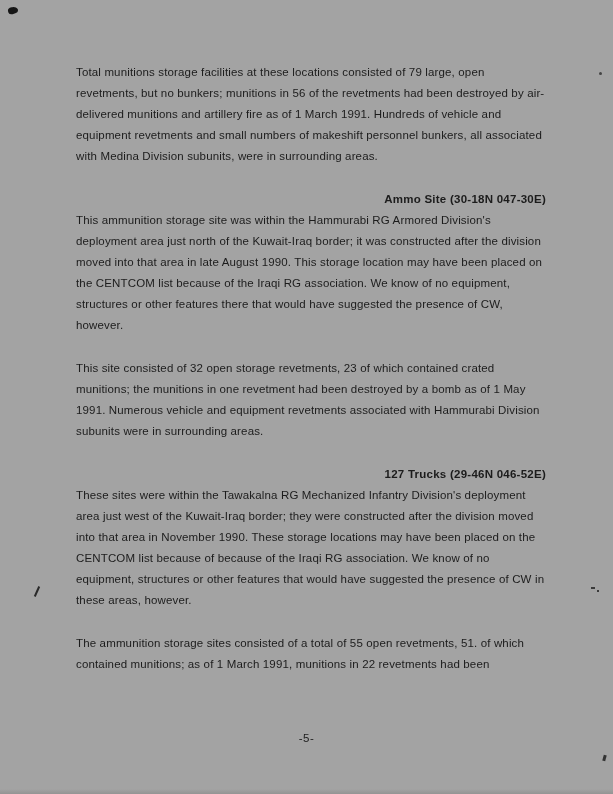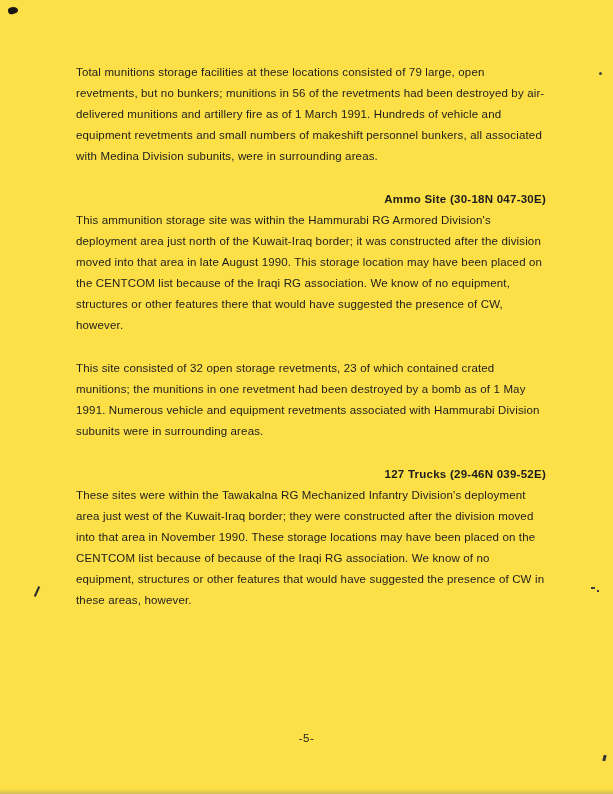--- a/index.html
+++ b/index.html
@@ -10,21 +10,21 @@
     width: 613px;
     height: 794px;
     position: relative;
     overflow: hidden;
     background: #fbfbf9;
     font-family: "Liberation Sans", sans-serif;
   }
   .page {
     position: absolute;
     inset: 0;
-    background: #fde047;
+    background: #a3a3a3;
   }
   .content {
     position: absolute;
     left: 76px;
     top: 62px;
     width: 470px;
     color: #1c1c1c;
     font-size: 11.5px;
     line-height: 21px;
     letter-spacing: 0.15px;
@@ -122,25 +122,26 @@
 
     <p>Total munitions storage facilities at these locations consisted of 79 large, open revetments, but no bunkers;  munitions in 56 of the revetments had been destroyed by air-delivered munitions and artillery fire as of 1 March 1991.  Hundreds of vehicle and equipment revetments and small numbers of makeshift personnel bunkers, all associated with Medina Division subunits, were in surrounding areas.</p>
 
     <h2>Ammo Site (30-18N  047-30E)</h2>
 
     <p>This ammunition storage site was within the Hammurabi RG Armored Division's deployment area just north of the Kuwait-Iraq border; it was constructed after the division moved into that area in late August 1990. This storage location may have been placed on the CENTCOM list because of the Iraqi RG association.  We know of no equipment, structures or other features there that would have suggested the presence of CW, however.</p>
 
     <p>This site consisted of 32 open storage revetments, 23 of which contained crated munitions; the munitions in one revetment had been destroyed by a bomb as of 1 May 1991.  Numerous vehicle and equipment revetments associated with Hammurabi Division subunits were in surrounding areas.</p>
 
     <h2>
-      <span class="h-line">127  Trucks  (29-46N  039-52E)</span>
+      <span class="h-line">127  Trucks  (29-46N  046-52E)</span>
     </h2>
 
     <p>These sites were within the Tawakalna RG Mechanized Infantry Division's deployment area just west of the Kuwait-Iraq border; they were constructed after the division moved into that area in November 1990.  These storage locations may have been placed on the CENTCOM list because of because of the Iraqi RG association.  We know of no equipment, structures or other features that would have suggested the presence of CW in these areas, however.</p>
 
+    <p>The ammunition storage sites consisted of a total of 55 open revetments, 51. of which contained munitions; as of 1 March 1991, munitions in 22 revetments had been</p>
 
   </div>
 
   <div class="footer">-5-</div>
 
   <div class="artifact speck-top-left"></div>
   <div class="artifact stroke-left"></div>
   <div class="artifact speck-right-a"></div>
   <div class="artifact speck-right-b1"></div>
   <div class="artifact speck-right-b2"></div>

